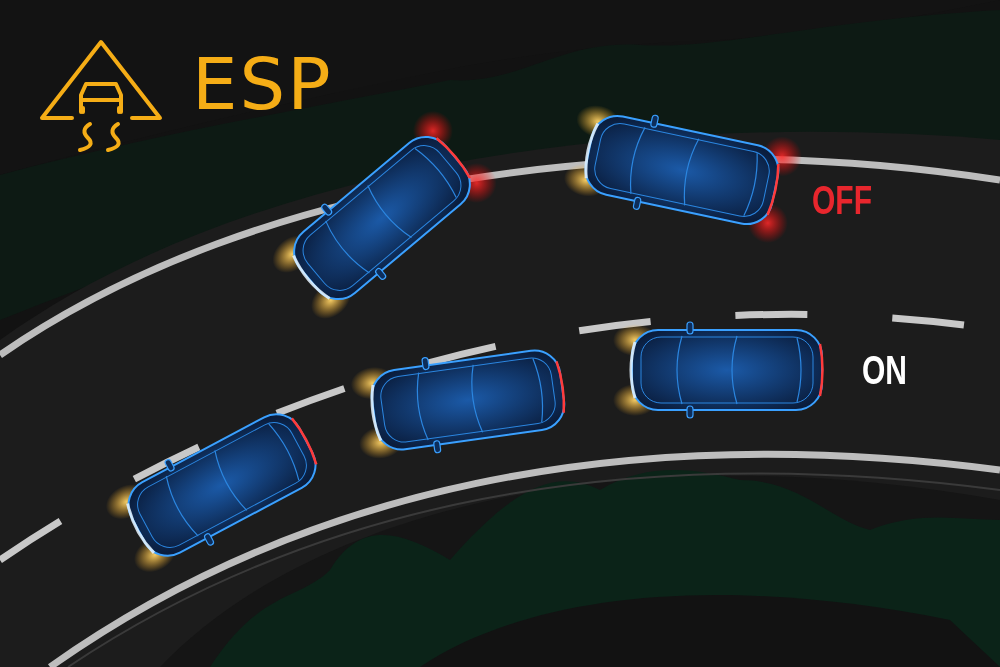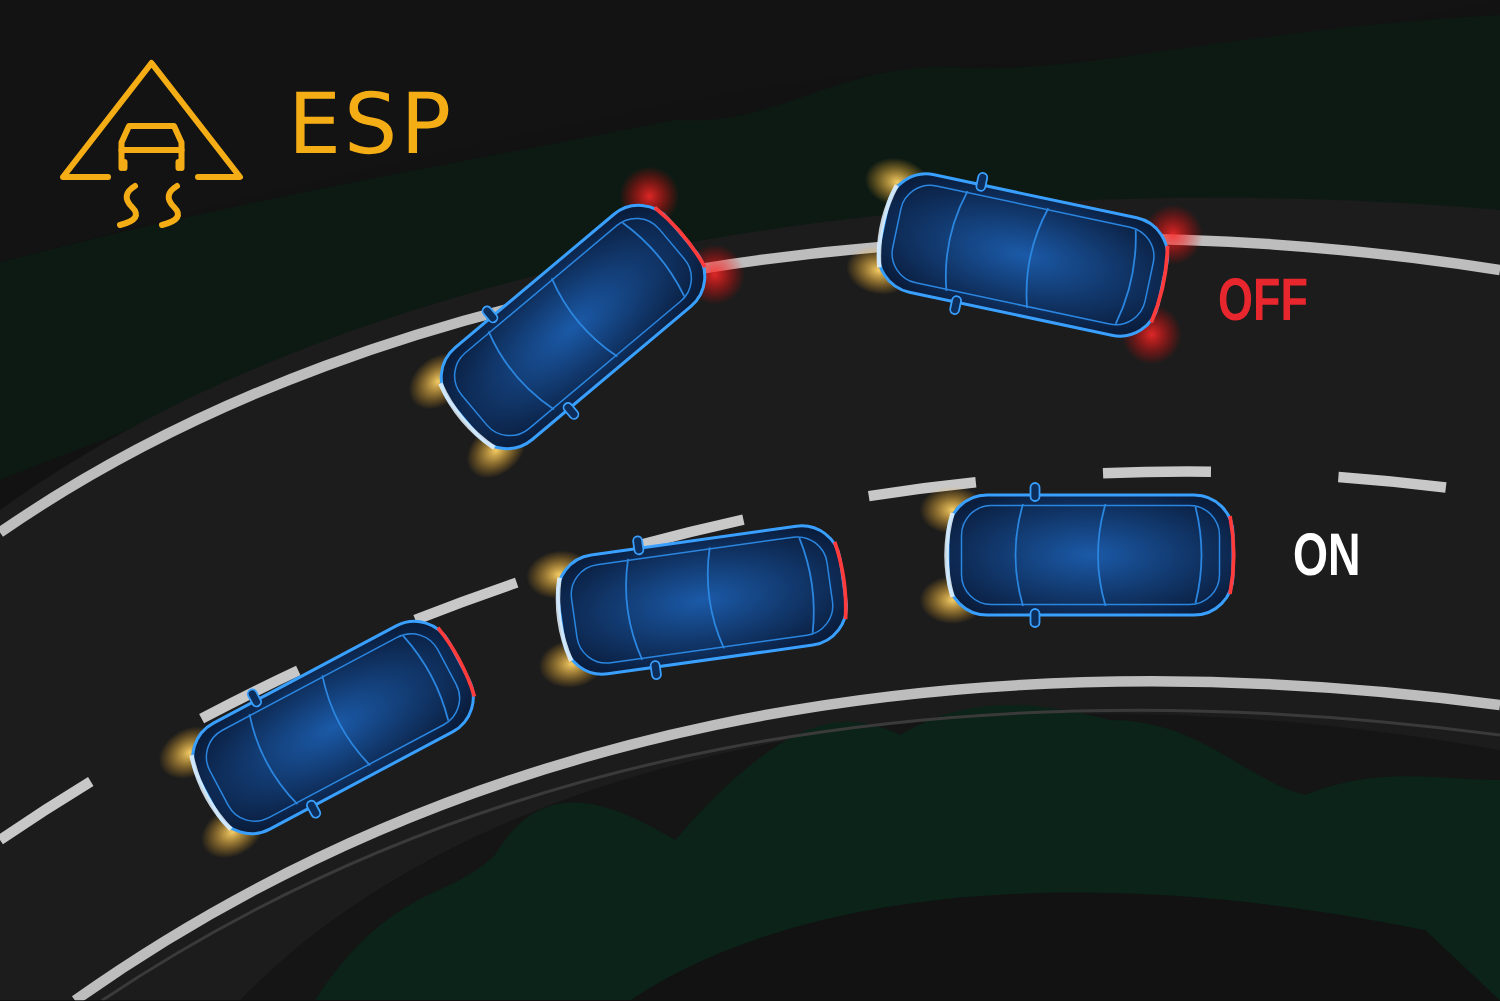--- a/index.html
+++ b/index.html
@@ -1,18 +1,18 @@
 <!DOCTYPE html>
 <html><head>
 <meta charset="utf-8">
 <style>
   html,body{margin:0;padding:0;background:#111;}
   #stage{position:relative;width:1000px;height:667px;overflow:hidden;background:#121212;}
   svg.scene{position:absolute;left:0;top:0;}
-  .title{position:absolute;left:192px;top:44px;font-family:"DejaVu Sans",sans-serif;font-size:56px;line-height:80px;color:#f5ad16;letter-spacing:2px;}
+  .title{position:absolute;left:192px;top:44px;font-family:"DejaVu Sans",sans-serif;font-size:72px;line-height:80px;color:#f5ad16;letter-spacing:2px;}
   .label{position:absolute;font-family:"Liberation Sans",sans-serif;font-weight:bold;font-size:40px;transform:scaleX(0.75);transform-origin:left top;}
   .off{left:812px;top:178px;color:#e8262d;}
   .on{left:862px;top:348px;color:#ffffff;}
 </style>
 </head>
 <body>
 
 <div id="stage">
   <svg class="scene" width="1000" height="667" viewBox="0 0 1000 667">
     <defs>

